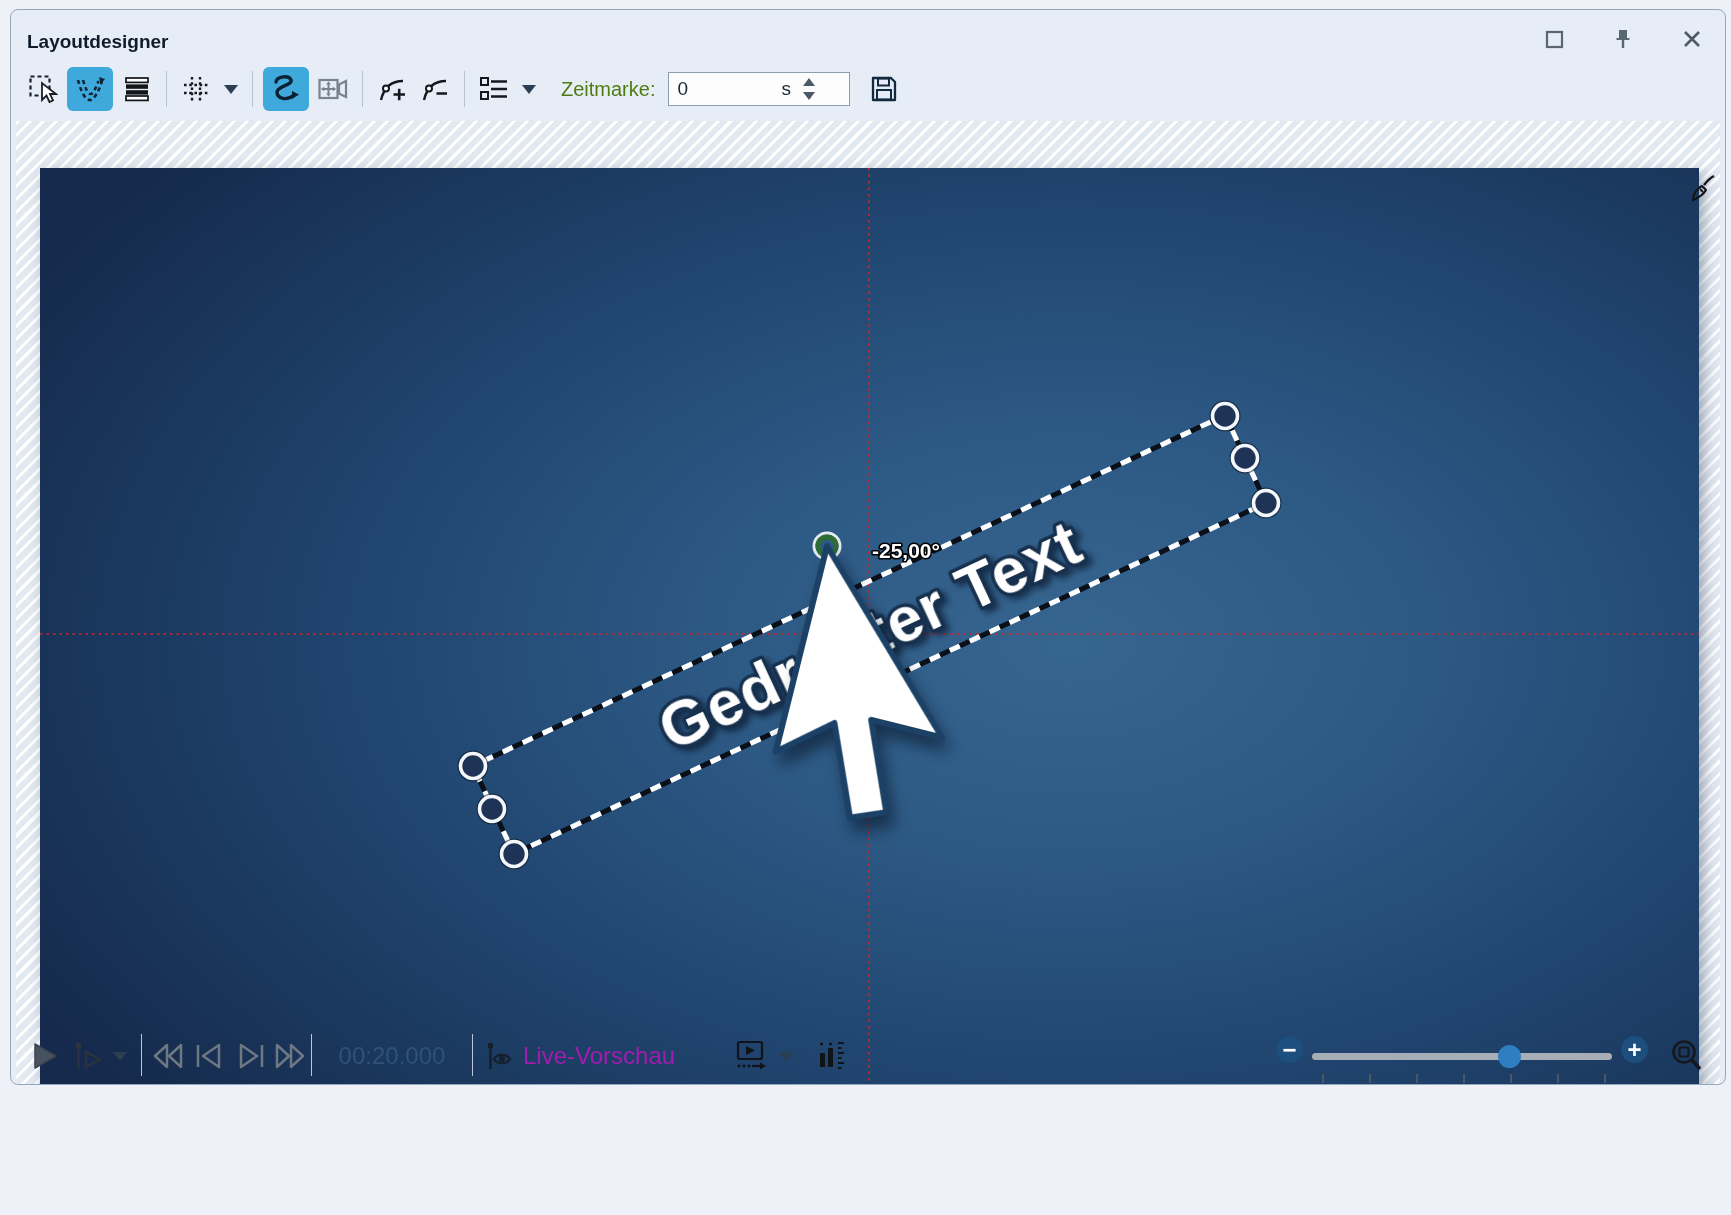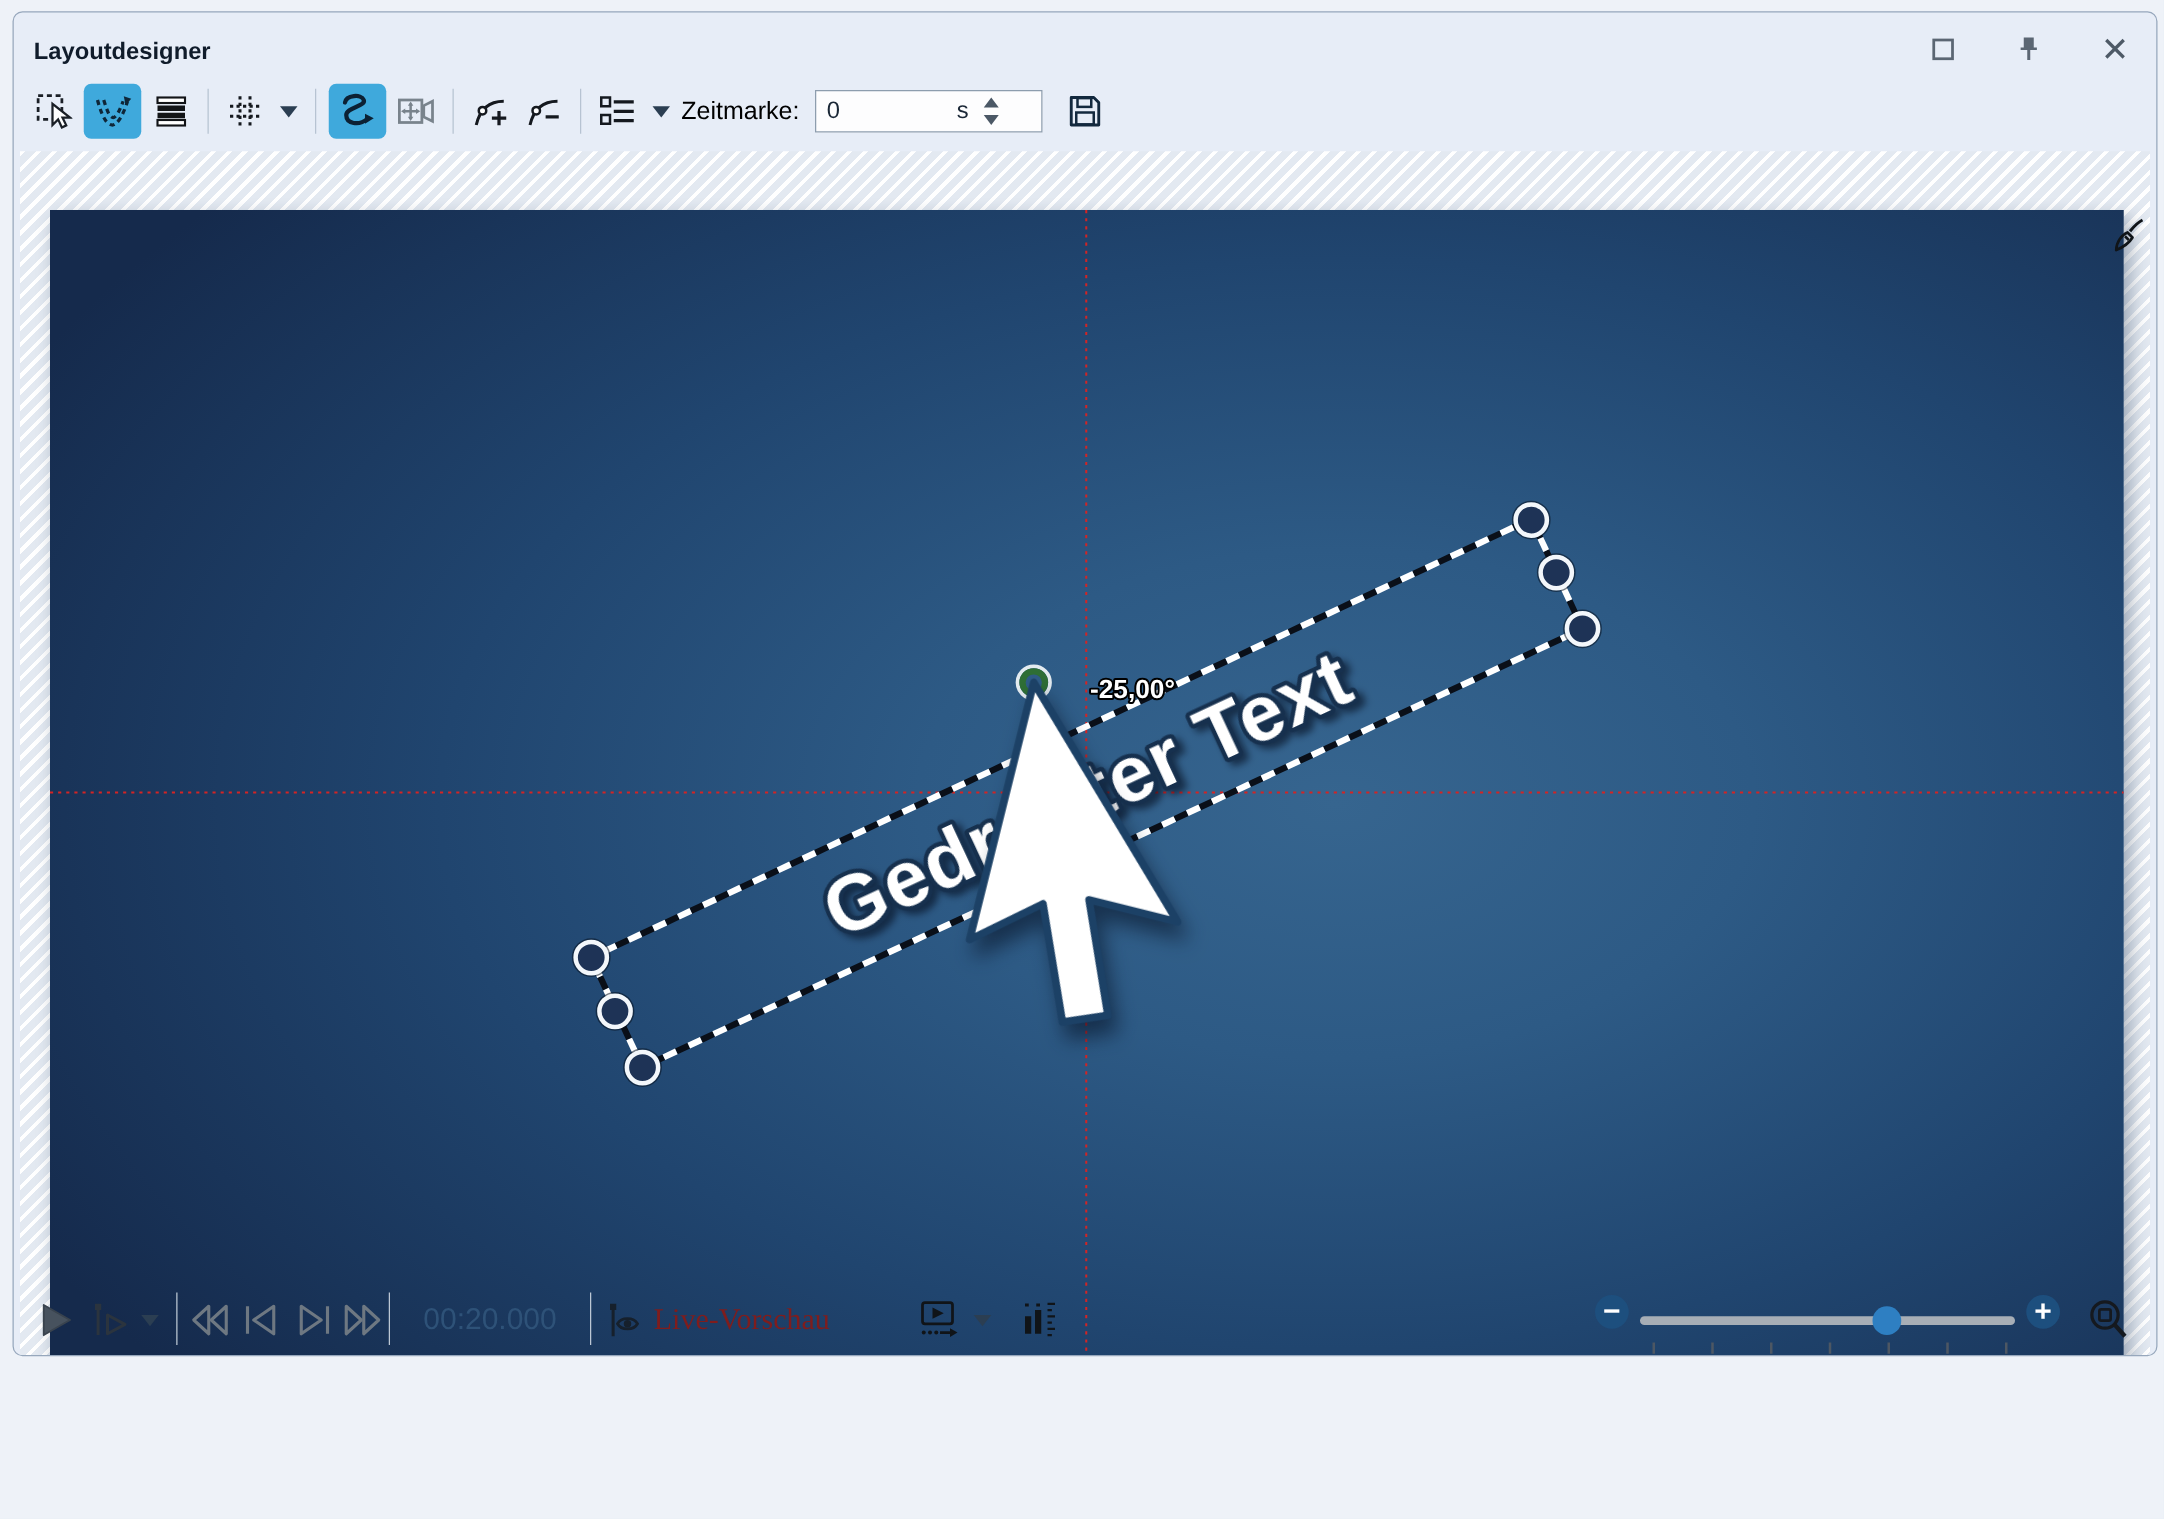--- a/index.html
+++ b/index.html
@@ -25,21 +25,21 @@
     position:absolute;left:13px;top:55px;height:48px;display:flex;align-items:center;gap:5px;
   }
   .tbtn{
     width:38px;height:40px;border-radius:6px;display:flex;align-items:center;justify-content:center;
     flex:0 0 auto;
   }
   .tbtn.active{width:46px;height:44px;background:#3fa9dc;}
   .caret-btn{width:22px;height:40px;display:flex;align-items:center;justify-content:center;flex:0 0 auto;}
   .caret{width:0;height:0;border-left:7px solid transparent;border-right:7px solid transparent;border-top:9px solid #2b3e52;}
   .sep{width:1px;height:36px;background:#b7c3d2;margin:0 5px;flex:0 0 auate;}
-  .tb-label{margin-right:8px;font-size:20px;color:#000000;}
+  .tb-label{margin-left:16px;margin-right:8px;font-size:20px;color:#4d7c0f;}
   .timebox{
     width:182px;height:34px;background:#fdfdfe;border:1px solid #8d9dae;
     display:flex;align-items:center;box-sizing:border-box;padding-left:8px;
   }
   .timebox input{
     border:none;outline:none;background:transparent;font-size:19px;color:#1a2736;
     width:104px;font-family:"Liberation Sans",sans-serif;padding:0;
   }
   .timebox .unit{font-size:19px;color:#1a2736;margin-right:6px;}
   .spinner{display:flex;flex-direction:column;gap:6px;align-items:center;width:24px;}
@@ -56,21 +56,21 @@
     background:radial-gradient(ellipse 72% 78% at 62% 51%,#36658f 0%,#2d5a85 28%,#20456f 60%,#152a4c 100%);
     box-shadow:5px 6px 14px rgba(30,50,80,.38);
   }
   .canvas svg{position:absolute;left:0;top:0;}
   .brush-corner{position:absolute;right:4px;top:52px;width:28px;height:30px;}
   
   .bottombar{position:absolute;left:0;right:0;bottom:0;height:54px;}
   .bitem{position:absolute;top:6px;height:40px;display:flex;align-items:center;justify-content:center;}
   .bsep{position:absolute;top:4px;width:1px;height:42px;background:#bcc7d4;}
   .time-text{font-size:24px;color:#2e5278;}
-  .live-label{font-size:24px;color:#7f1d1d;font-family:Liberation Serif, serif;}
+  .live-label{font-size:24px;color:#a21caf;}
   .circle-btn{
     width:27px;height:27px;border-radius:50%;background:#1d4f7e;color:#fff;
     display:flex;align-items:center;justify-content:center;font-size:24px;font-weight:bold;line-height:1;
   }
   .slider-track{position:absolute;top:23px;height:7px;border-radius:4px;background:#a7aeb6;}
   .slider-thumb{position:absolute;width:23px;height:23px;border-radius:50%;background:#2e7fc2;top:15px;}
   .tick{position:absolute;top:44px;width:1.5px;height:9px;background:#4d5763;}
 </style>
 </head>
 <body>

